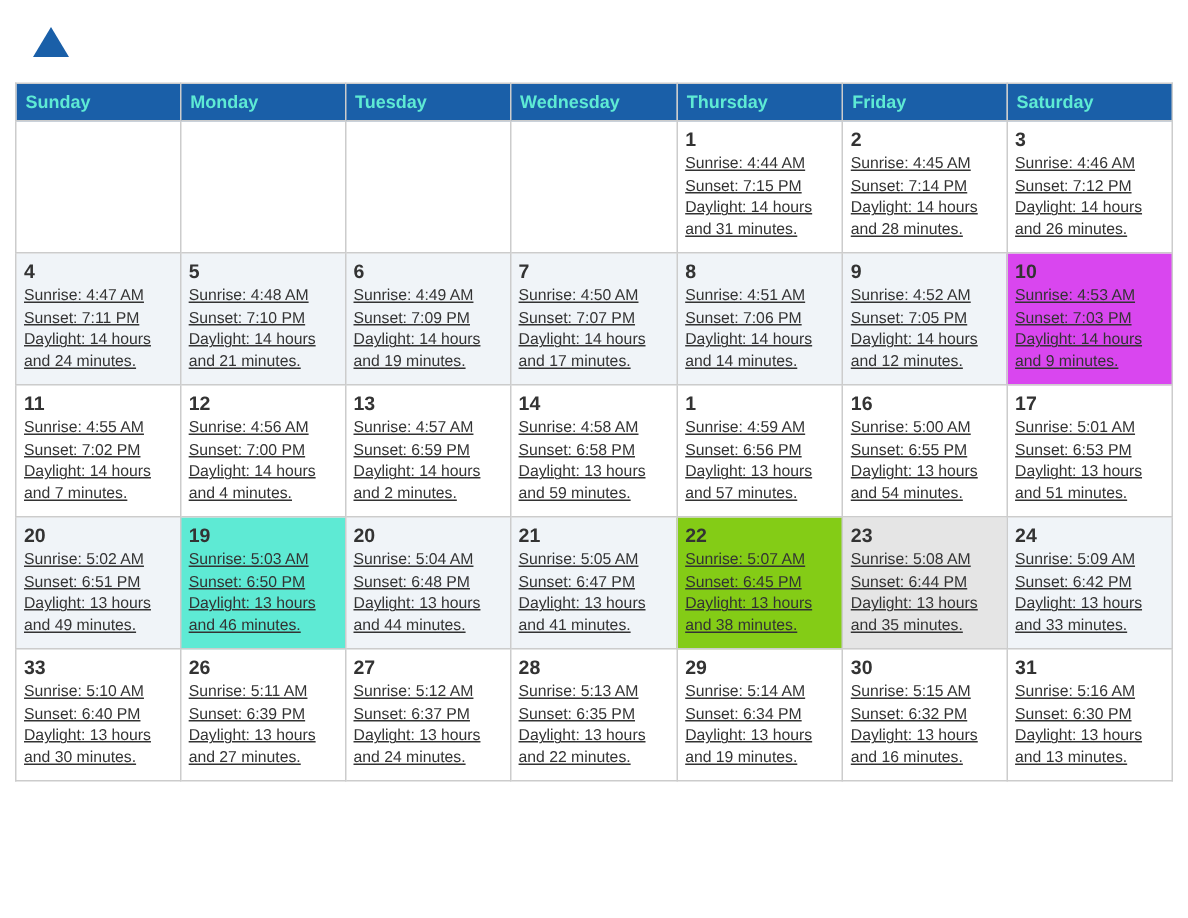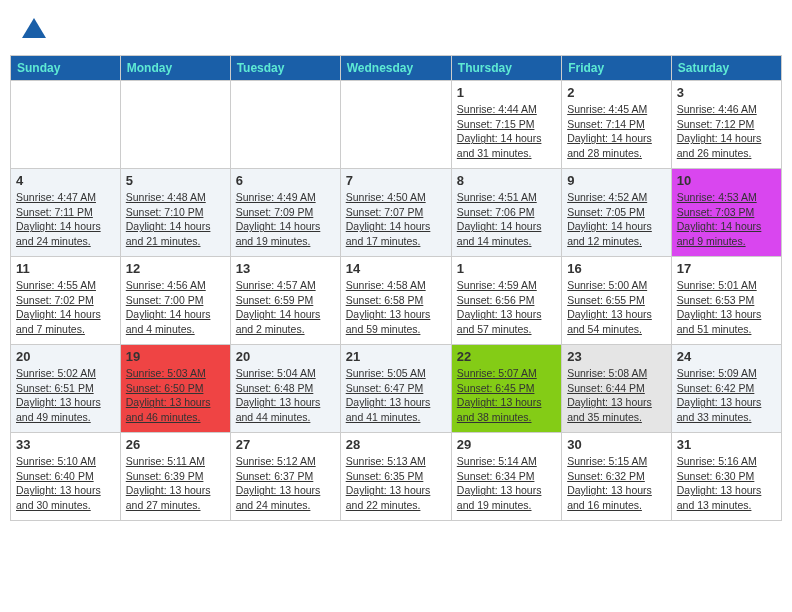--- a/index.html
+++ b/index.html
@@ -197,21 +197,21 @@
         <td>
           <div class="day-number">17</div>
           <div class="day-info">Sunrise: 5:01 AM<br>Sunset: 6:53 PM<br>Daylight: 13 hours and 51 minutes.</div>
         </td>
       </tr>
       <tr>
         <td style="background: rgb(240, 244, 248);">
           <div class="day-number">20</div>
           <div class="day-info">Sunrise: 5:02 AM<br>Sunset: 6:51 PM<br>Daylight: 13 hours and 49 minutes.</div>
         </td>
-        <td style="background: #ef4444;">
+        <td style="background: #5eead4;">
           <div class="day-number">19</div>
           <div class="day-info">Sunrise: 5:03 AM<br>Sunset: 6:50 PM<br>Daylight: 13 hours and 46 minutes.</div>
         </td>
         <td style="background: rgb(240, 244, 248);">
           <div class="day-number">20</div>
           <div class="day-info">Sunrise: 5:04 AM<br>Sunset: 6:48 PM<br>Daylight: 13 hours and 44 minutes.</div>
         </td>
         <td style="background: rgb(240, 244, 248);">
           <div class="day-number">21</div>
           <div class="day-info">Sunrise: 5:05 AM<br>Sunset: 6:47 PM<br>Daylight: 13 hours and 41 minutes.</div>

